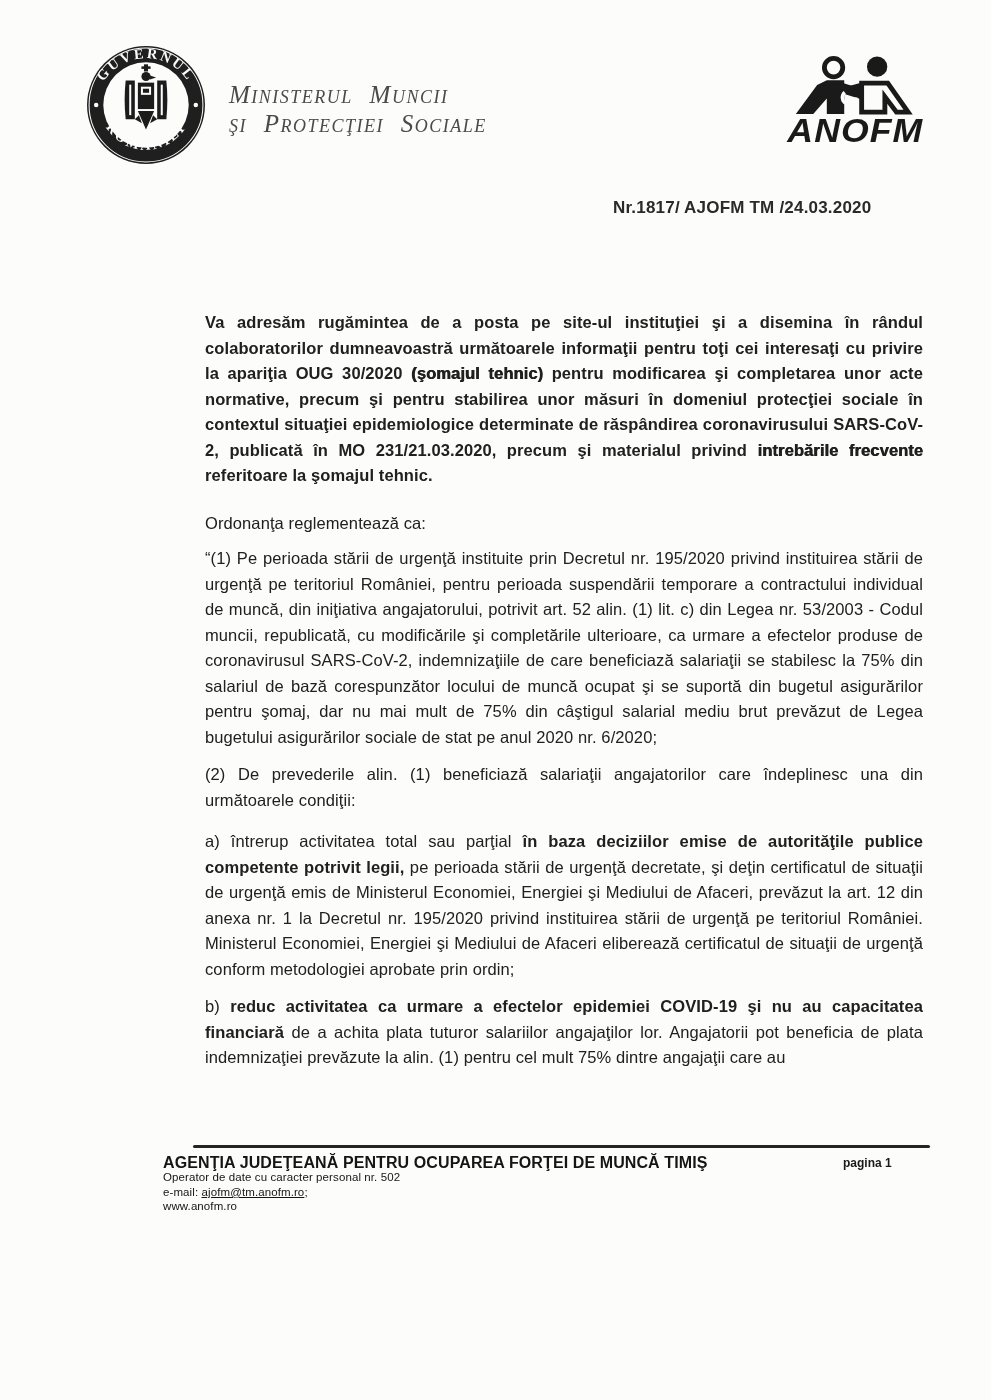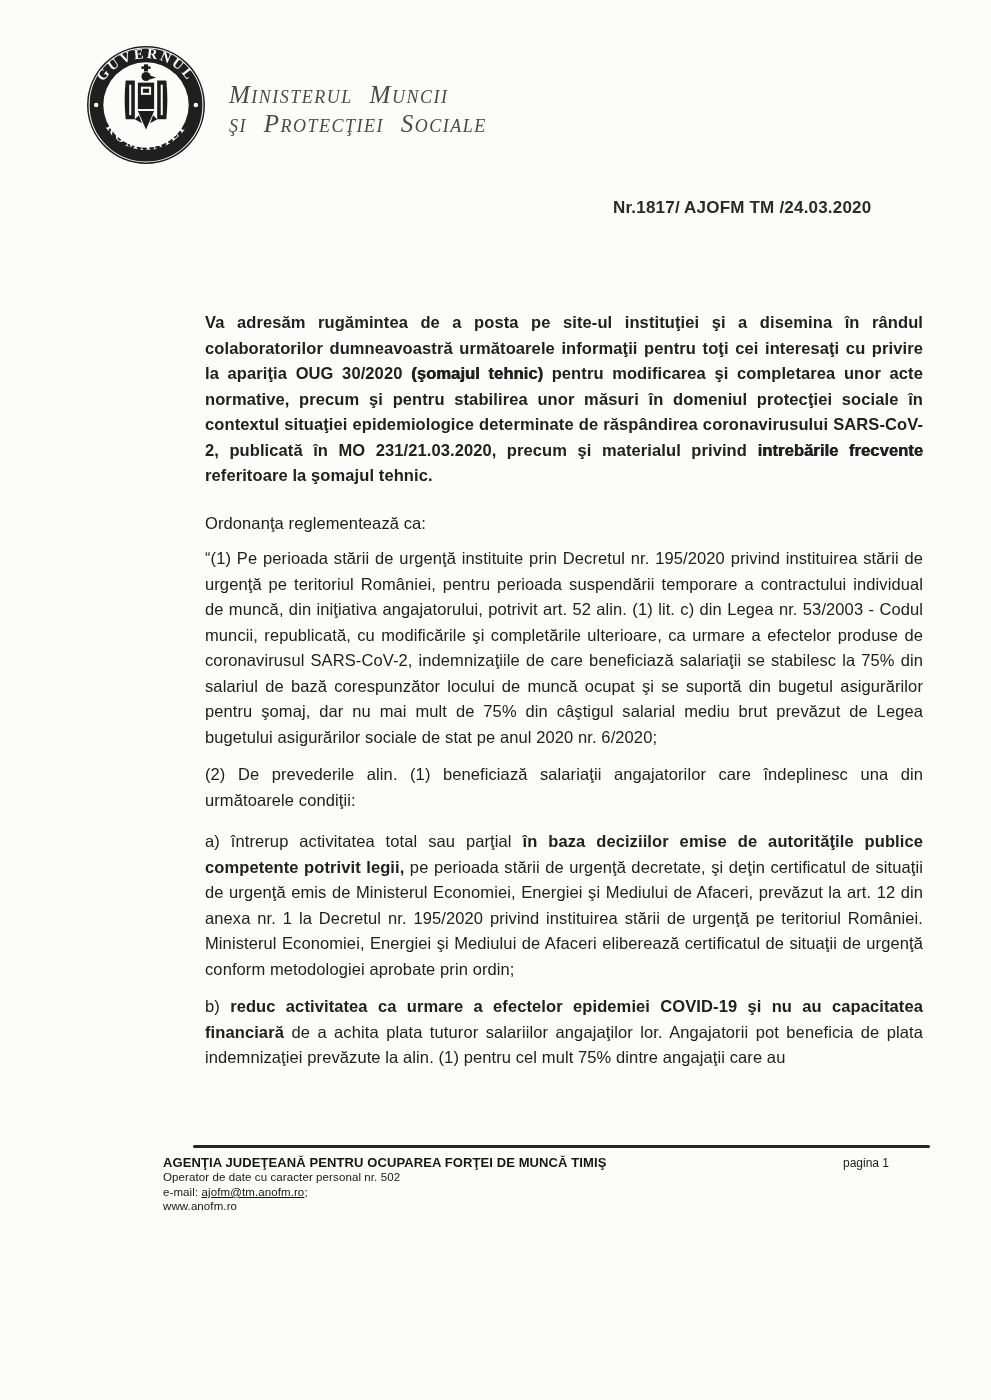--- a/index.html
+++ b/index.html
@@ -40,23 +40,23 @@
   p.intro{margin-bottom:10px;}
   p.cond-intro{margin-bottom:16px;}
   .b{font-weight:bold;}
   .xb{text-shadow:0.6px 0 0 currentColor;}
   
   .foot-rule{position:absolute;left:193px;top:1145px;width:737px;height:2.5px;background:#242424;border-radius:2px;}
   .foot-info{
     position:absolute;left:163px;top:1156px;width:560px;
     font-size:11.5px;line-height:14.4px;color:#151515;letter-spacing:0.1px;
   }
-  .foot-agency{font-weight:bold;font-size:13px;}
+  .foot-agency{font-weight:bold;font-size:16px;}
   .email-link{text-decoration:underline;color:#151515;margin-top:37px;}
-  .page-num{position:absolute;left:843px;top:1156px;font-size:12px;font-weight:normal;color:#1a1a1a;}
+  .page-num{position:absolute;left:843px;top:1156px;font-size:12px;font-weight:bold;color:#1a1a1a;}
   .seal text{font-family:"Liberation Serif",serif;font-weight:bold;letter-spacing:2.5px;}
 </style>
 </head>
 <body>
 
 <div class="page">
 
   <div class="seal">
     <svg viewBox="0 0 120 120" width="122" height="122">
       <defs>
@@ -92,20 +92,35 @@
         <polygon points="71,74 67,70 64,78"></polygon>
       </g>
     </svg>
   </div>
 
   <div class="ministry">
     <div>Ministerul Muncii</div>
     <div>şi Protecţiei Sociale</div>
   </div>
 
+  <div class="anofm">
+    <svg class="anofm-figures" viewBox="0 0 130 62" width="126" height="60">
+
+      <circle cx="47" cy="12" r="9.5" fill="none" stroke="#1a1a1a" stroke-width="5"></circle>
+      <path fill="#1a1a1a" d="M8,60 L30,30 L40,25 L58,25 L58,60 L40,60 L40,44 L26,60 Z"></path>
+      <path fill="#1a1a1a" d="M54,27 L96,40 L93,50 L54,38 Z"></path>
+
+      <circle cx="92" cy="11" r="10.5" fill="#1a1a1a"></circle>
+      <path fill="#fcfcfb" stroke="#1a1a1a" stroke-width="5" d="M76,28 L103,28 L124,58 L112,58 L100,42 L100,58 L76,58 Z"></path>
+      <path fill="none" stroke="#1a1a1a" stroke-width="5" d="M76,30 L62,34"></path>
+
+      <circle cx="63" cy="43" r="7" fill="none" stroke="#fcfcfb" stroke-width="3.5" stroke-dasharray="28 16"></circle>
+    </svg>
+    <div class="anofm-word">ANOFM</div>
+  </div>
 
   <div class="ref">Nr.1817/ AJOFM TM /24.03.2020</div>
 
   <main class="content">
 
     <p class="lead"><span>Va adresăm rugămintea de a posta pe site-ul instituţiei şi a disemina în rândul colaboratorilor dumneavoastră următoarele informaţii pentru toţi cei interesaţi cu privire la apariţia OUG 30/2020 </span><span class="xb">(şomajul tehnic)</span><span> pentru modificarea şi completarea unor acte normative, precum şi pentru stabilirea unor măsuri în domeniul protecţiei sociale în contextul situaţiei epidemiologice determinate de răspândirea coronavirusului SARS-CoV-2, publicată în MO 231/21.03.2020, precum şi materialul privind </span><span class="xb">intrebările frecvente</span><span> referitoare la şomajul tehnic.</span></p>
 
     <p class="intro">Ordonanţa reglementează ca:</p>
 
     <p>“(1) Pe perioada stării de urgenţă instituite prin Decretul nr. 195/2020 privind instituirea stării de urgenţă pe teritoriul României, pentru perioada suspendării temporare a contractului individual de muncă, din iniţiativa angajatorului, potrivit art. 52 alin. (1) lit. c) din Legea nr. 53/2003 - Codul muncii, republicată, cu modificările şi completările ulterioare, ca urmare a efectelor produse de coronavirusul SARS-CoV-2, indemnizaţiile de care beneficiază salariaţii se stabilesc la 75% din salariul de bază corespunzător locului de muncă ocupat şi se suportă din bugetul asigurărilor pentru şomaj, dar nu mai mult de 75% din câştigul salarial mediu brut prevăzut de Legea bugetului asigurărilor sociale de stat pe anul 2020 nr. 6/2020;</p>

